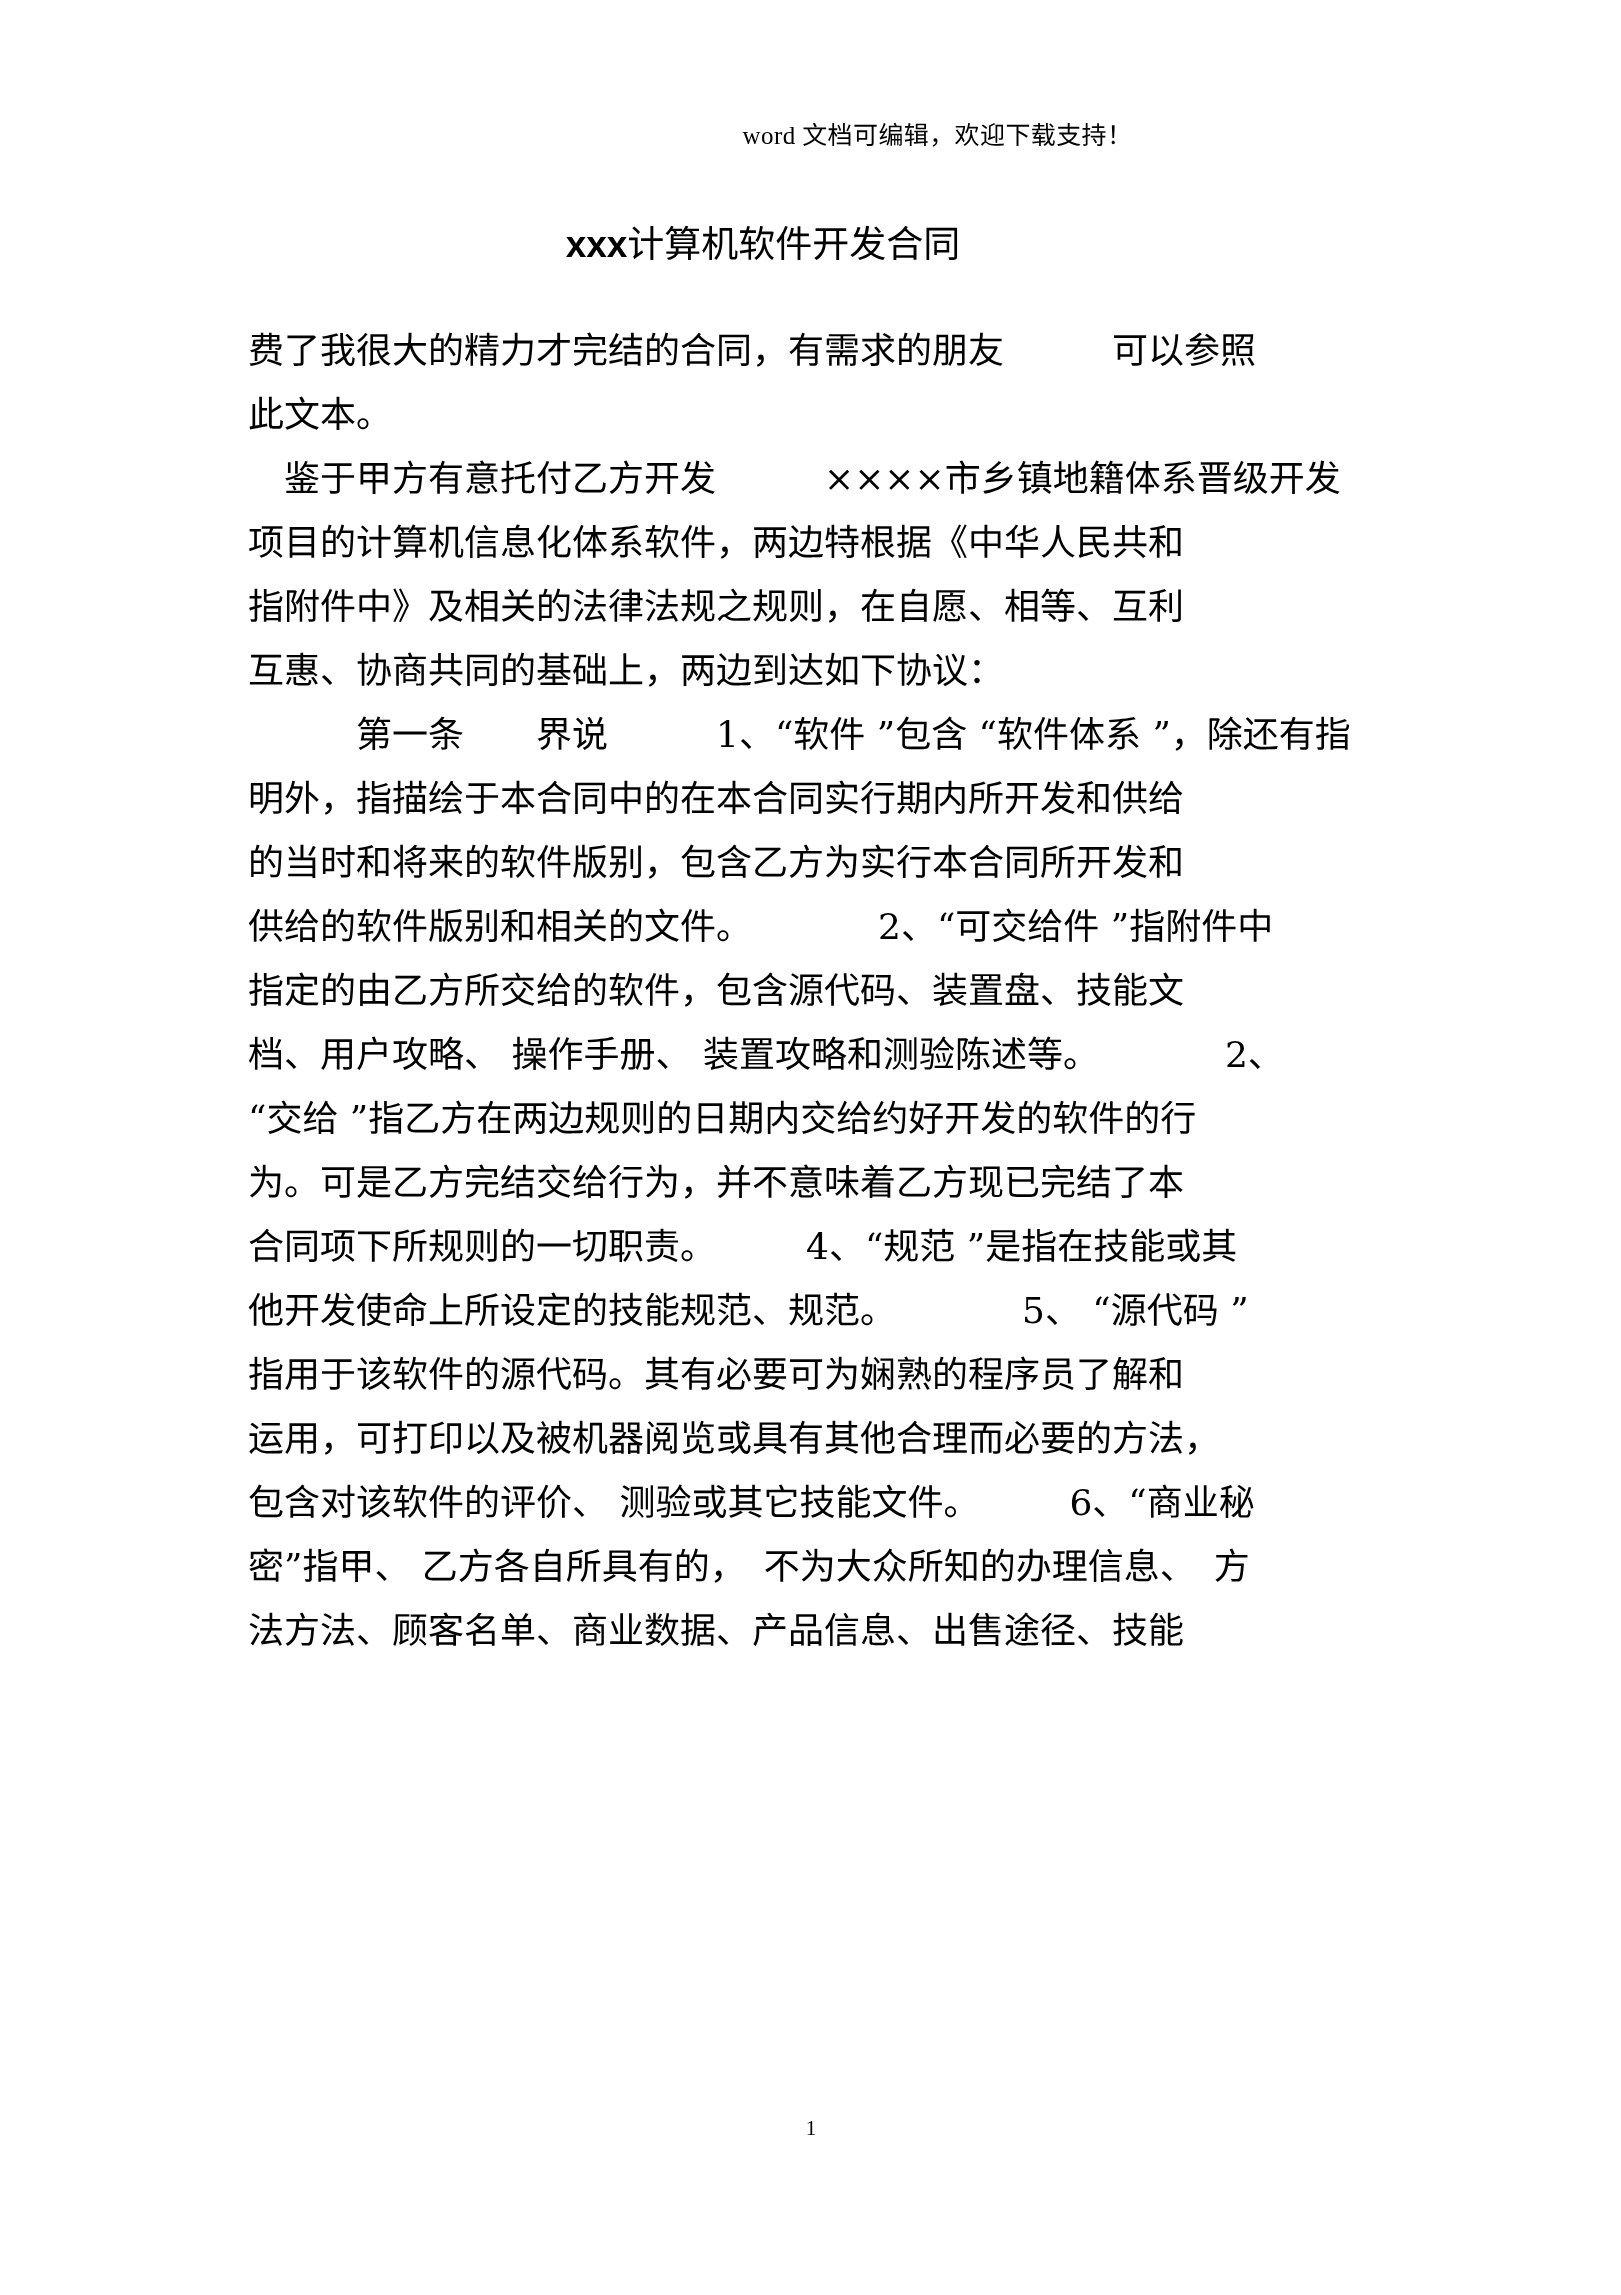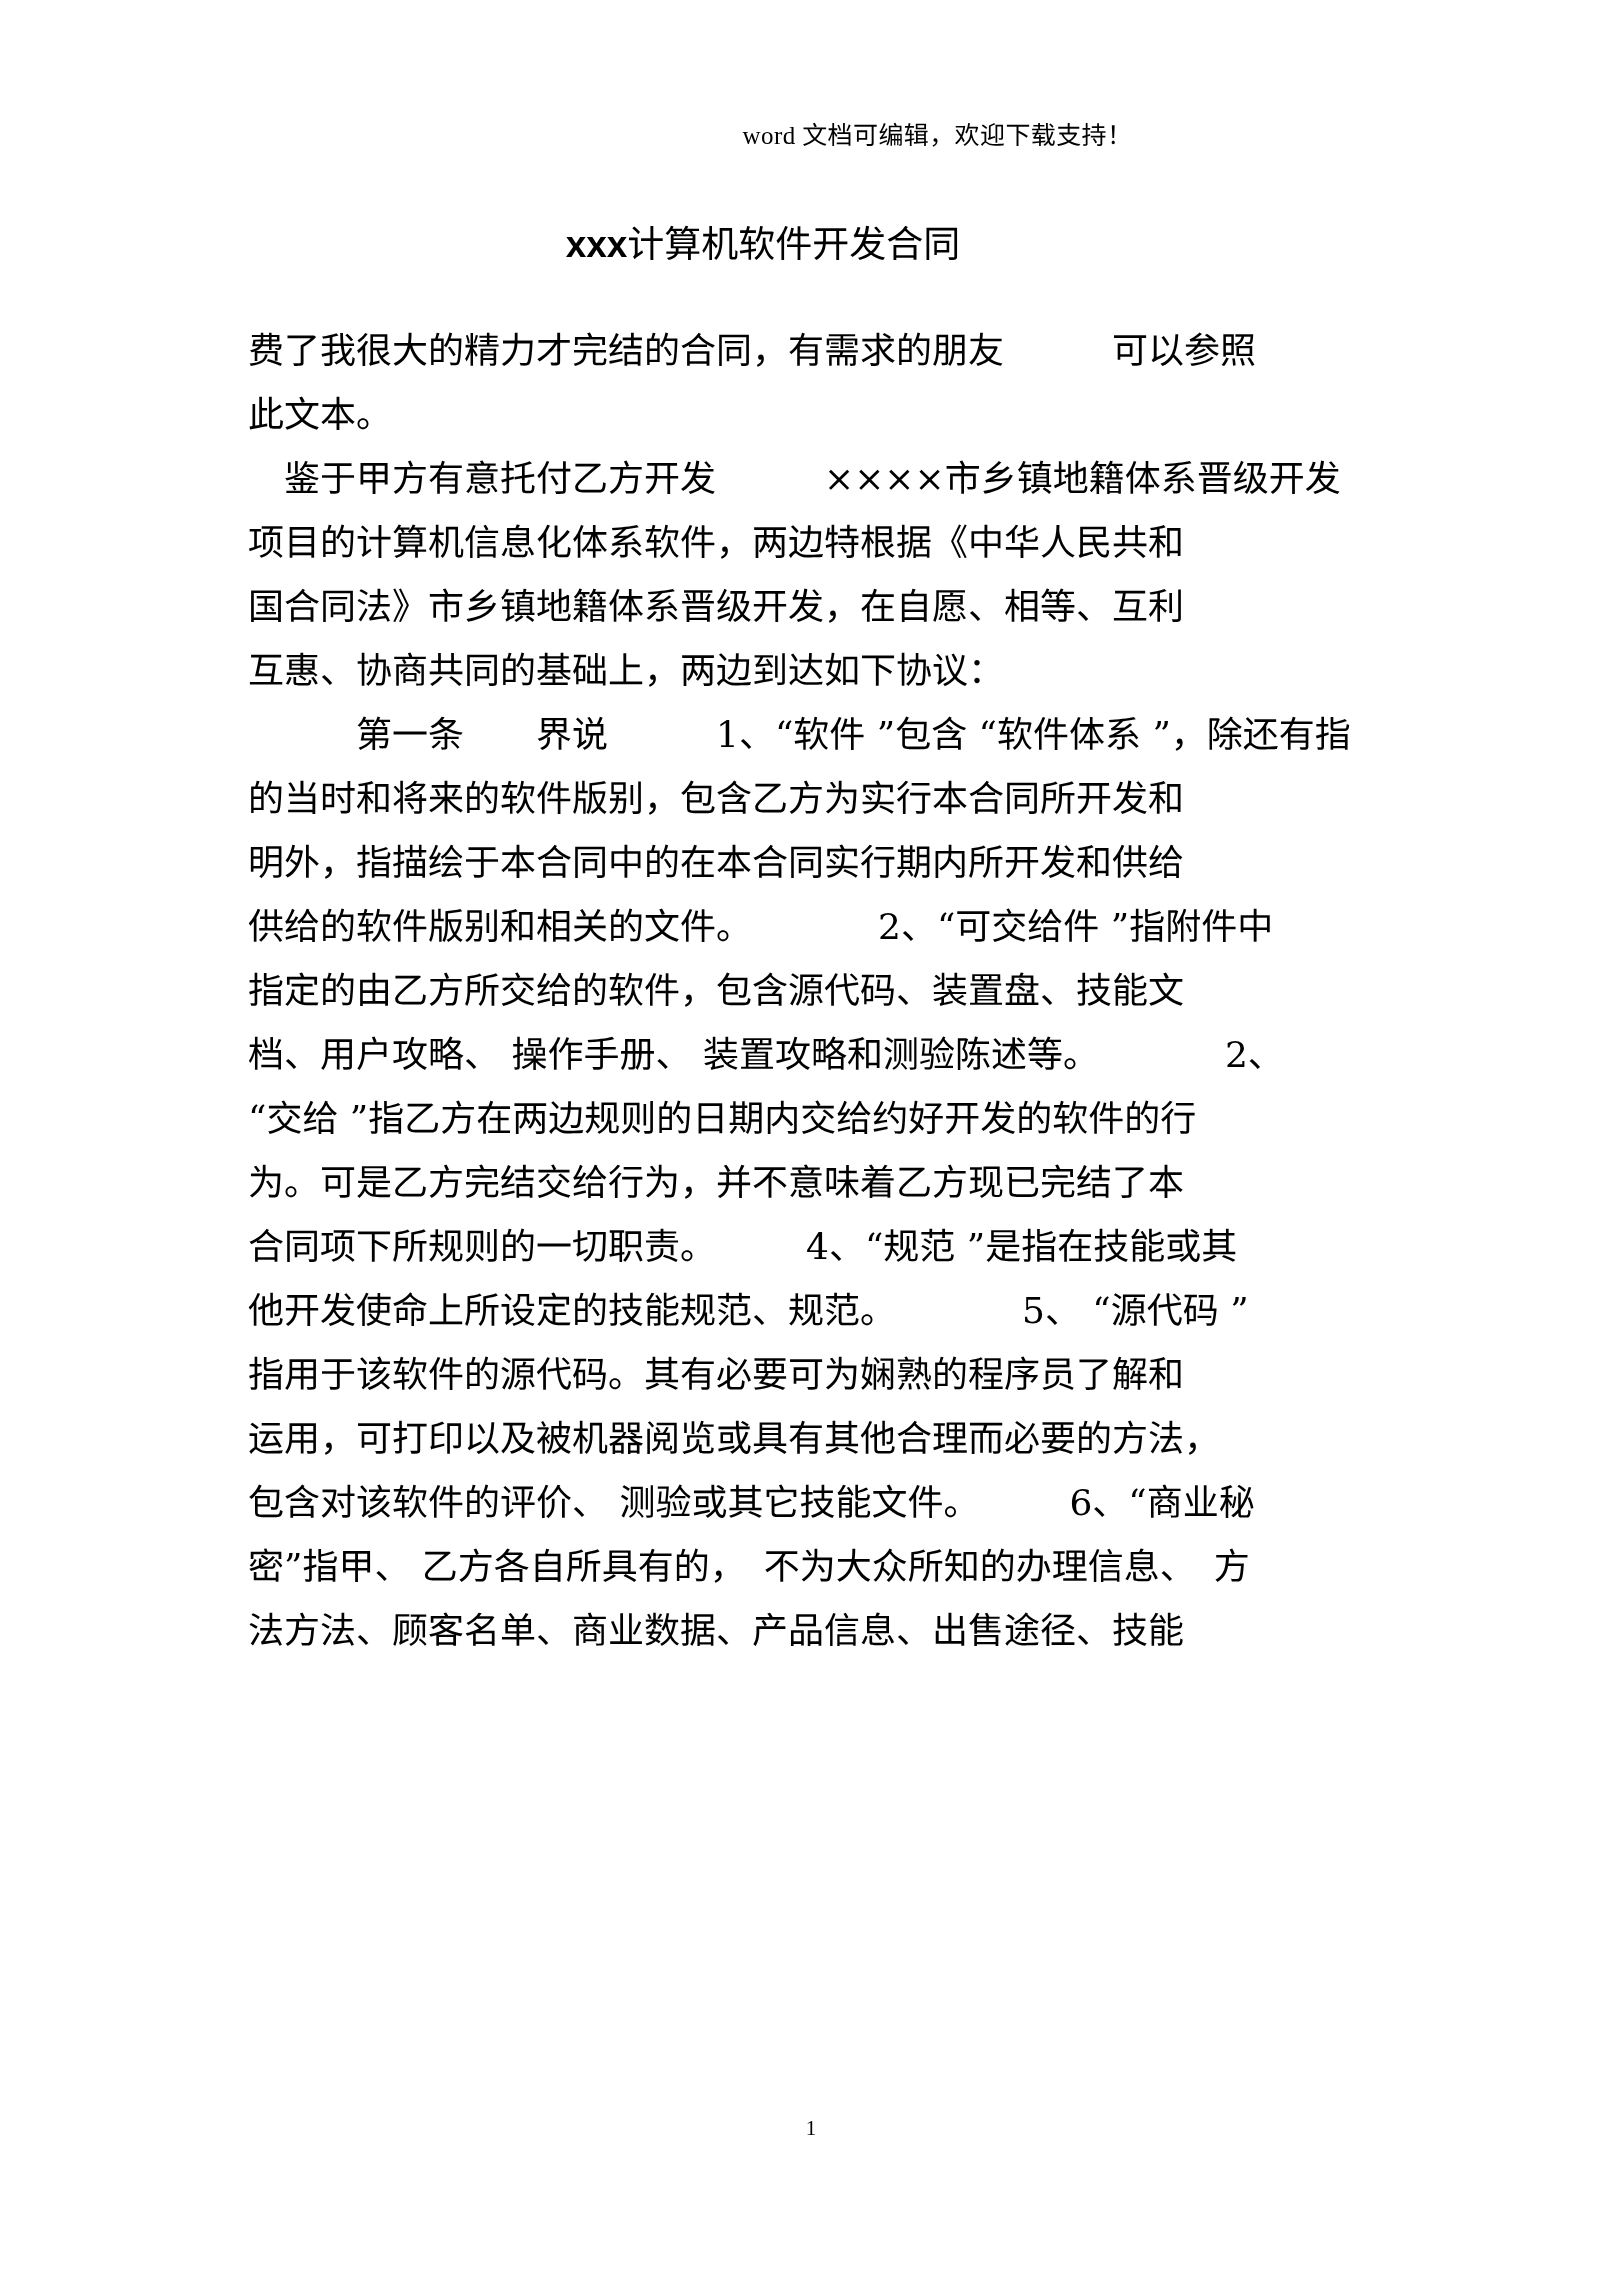--- a/index.html
+++ b/index.html
@@ -90,25 +90,25 @@
 
   <div class="doc-header"><span class="latin">word </span><span>文档可编辑，欢迎下载支持！</span></div>
 
   <div class="doc-title"><span class="xxx">xxx</span><span>计算机软件开发合同</span></div>
 
   <div class="doc-body">
     <div class="line">费了我很大的精力才完结的合同，有需求的朋友　　　可以参照</div>
     <div class="line">此文本。</div>
     <div class="line">　鉴于甲方有意托付乙方开发　　　××××市乡镇地籍体系晋级开发</div>
     <div class="line">项目的计算机信息化体系软件，两边特根据《中华人民共和</div>
-    <div class="line">国合同法》市乡镇地籍体系晋级开发，在自愿、相等、互利</div>
+    <div class="line">指附件中》及相关的法律法规之规则，在自愿、相等、互利</div>
     <div class="line">互惠、协商共同的基础上，两边到达如下协议：</div>
     <div class="line">　　　第一条　　界说　　　1、“软件 ”包含 “软件体系 ”，除还有指</div>
+    <div class="line">明外，指描绘于本合同中的在本合同实行期内所开发和供给</div>
     <div class="line">的当时和将来的软件版别，包含乙方为实行本合同所开发和</div>
-    <div class="line">明外，指描绘于本合同中的在本合同实行期内所开发和供给</div>
     <div class="line">供给的软件版别和相关的文件。　　　　2、“可交给件 ”指附件中</div>
     <div class="line">指定的由乙方所交给的软件，包含源代码、装置盘、技能文</div>
     <div class="line">档、用户攻略、 操作手册、 装置攻略和测验陈述等。　　　　2、</div>
     <div class="line">“交给 ”指乙方在两边规则的日期内交给约好开发的软件的行</div>
     <div class="line">为。可是乙方完结交给行为，并不意味着乙方现已完结了本</div>
     <div class="line">合同项下所规则的一切职责。　　　4、“规范 ”是指在技能或其</div>
     <div class="line">他开发使命上所设定的技能规范、规范。　　　　5、 “源代码 ”</div>
     <div class="line">指用于该软件的源代码。其有必要可为娴熟的程序员了解和</div>
     <div class="line">运用，可打印以及被机器阅览或具有其他合理而必要的方法，</div>
     <div class="line">包含对该软件的评价、 测验或其它技能文件。　　　6、“商业秘</div>

